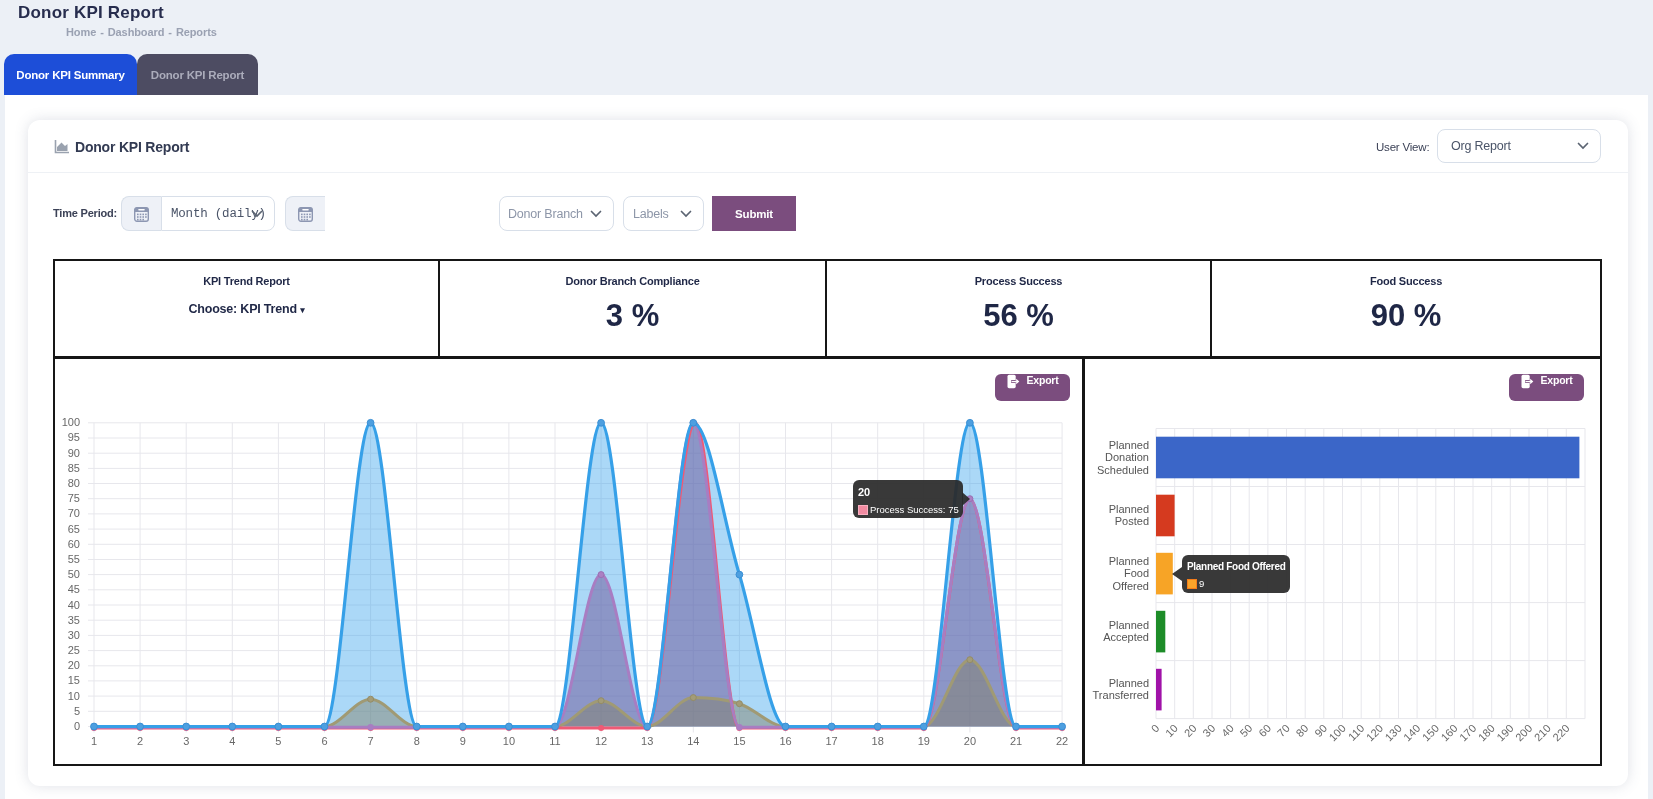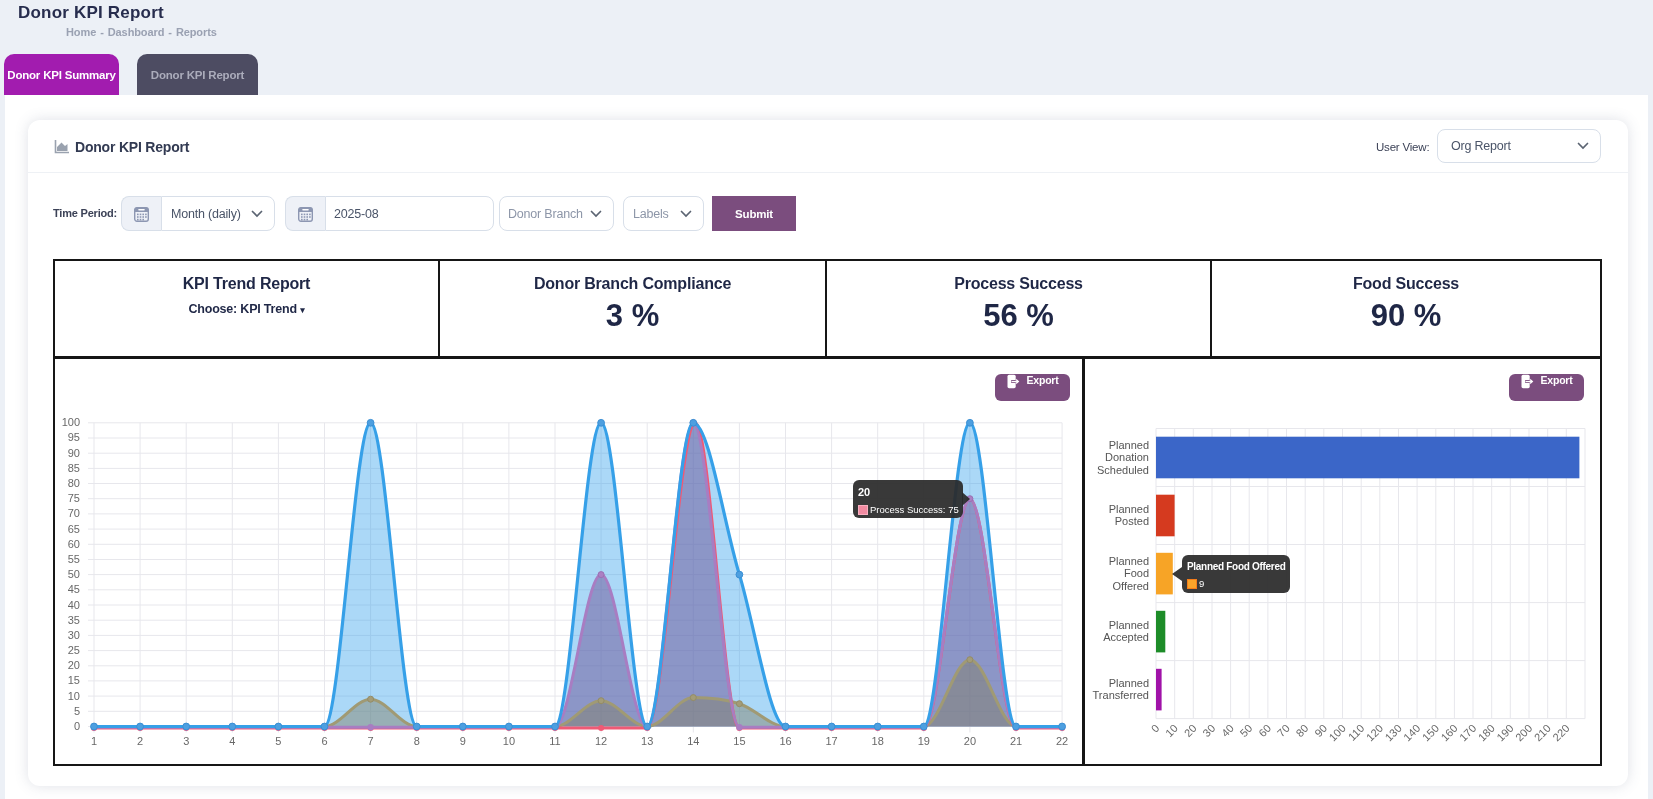--- a/index.html
+++ b/index.html
@@ -3,44 +3,44 @@
 <meta charset="utf-8">
 <style>
 * { margin:0; padding:0; box-sizing:border-box; }
 html,body { width:1653px; height:799px; }
 body { font-family:"Liberation Sans", sans-serif; background:#ecf0f6; position:relative; overflow:hidden; }
 .abs { position:absolute; }
 .pagetitle { left:18px; top:3px; font-size:17px; font-weight:700; color:#272d4e; letter-spacing:.2px; }
 .crumbs { left:18px; top:26px; font-size:11px; color:#9aa1b2; font-weight:600; letter-spacing:-0.1px;padding-left:48px; }
 .crumbs span { margin:0 4px; }
 .tab { top:54px; height:41px; border-radius:10px 10px 0 0; font-size:11.5px; font-weight:700; letter-spacing:-0.2px; display:flex; align-items:center; justify-content:center; }
-.tab1 { left:4px; width:115px; background:#a21caf; color:#fff; }
+.tab1 { left:4px; width:133px; background:#1d4ed8; color:#fff; }
 .tab2 { left:137px; width:121px; background:#4d4c62; color:#abacbb; }
 .panel { left:5px; top:95px; width:1643px; height:704px; background:#fff; }
 .card { left:28px; top:120px; width:1600px; height:666px; background:#fff; border-radius:12px; box-shadow:0 0 14px rgba(80,90,120,.18); }
 .cardhead { left:28px; top:120px; width:1600px; height:53px; border-bottom:1px solid #eef1f5; }
 .cardtitle { left:75px; top:139px; font-size:14px; font-weight:700; letter-spacing:-0.2px; color:#323a52; }
 .uvlabel { left:1376px; top:141px; font-size:11.5px; color:#3c4257; letter-spacing:-0.2px; }
 .selbox { height:36px; background:#fff; border:1px solid #d8dfe9; border-radius:8px; display:flex; align-items:center; font-size:12.5px; letter-spacing:-0.2px; color:#4a5468; }
 .chev { position:absolute; right:11px; top:50%; margin-top:-4px; }
 .uvsel { left:1437px; top:129px; width:164px; height:34px; }
 .uvsel .val { padding-left:13px; }
 .fl-label { left:53px; top:207px; font-size:11px; font-weight:700; color:#3c4257; letter-spacing:-0.2px; }
 .igroup { top:196px; height:35px; display:flex; }
 .iaddon { width:40px; background:#eef1f7; border:1px solid #d8dfe9; border-right:0; border-radius:8px 0 0 8px; display:flex; align-items:center; justify-content:center; }
 .ifield { border:1px solid #d8dfe9; border-radius:0 8px 8px 0; background:#fff; display:flex; align-items:center; font-size:12.5px; letter-spacing:-0.2px; color:#4a5468; position:relative; }
-.g1 { left:121px; } .g1 .ifield { width:114px; padding-left:9px; }
+.g1 { left:121px;font-family:Liberation Mono, monospace; } .g1 .ifield { width:114px; padding-left:9px; }
 .g2 { left:285px; } .g2 .ifield { width:169px; padding-left:8px; }
 .sel3 { left:499px; top:196px; width:115px; height:35px; color:#8d96a8; } .sel3 .val { padding-left:8px; }
 .sel4 { left:623px; top:196px; width:81px; height:35px; color:#8d96a8; } .sel4 .val { padding-left:9px; }
 .btn-submit { left:712px; top:196px; width:84px; height:35px; background:#7b4d7e; color:#fff; border-radius:0; font-size:11.5px; font-weight:700; letter-spacing:-0.2px; display:flex; align-items:center; justify-content:center; }
 .tbl-outer { left:53px; top:259px; width:1549px; height:507px; border:2px solid #161616; }
 .hline { background:#161616; }
 .vline { background:#161616; }
-.kpi-h { font-size:16px; font-weight:700; letter-spacing:-0.2px; color:#1f2746; text-align:center; }
+.kpi-h { font-size:11px; font-weight:700; letter-spacing:-0.2px; color:#1f2746; text-align:center; }
 .kpi-sub { font-size:12.5px; font-weight:700; letter-spacing:-0.2px; color:#1f2746; text-align:center; }
 .kpi-big { font-size:31px; font-weight:700; color:#1f2746; text-align:center; }
 .btn-export { width:75px; height:27px; background:#7b4d7e; border-radius:6px; color:#fff; font-size:10.5px; font-weight:700; letter-spacing:-0.2px; display:flex; align-items:flex-start; justify-content:center; gap:5px; }
 .ttip { background:rgba(42,42,42,.93); border-radius:6px; color:#fff; padding:6px 5px 7px 5px; white-space:nowrap; }
 .ttip .t { font-size:11px; font-weight:700; }
 .ttip .r { display:flex; align-items:center; gap:2px; font-size:9.5px; margin-top:6px; }
 .sw { width:10px; height:10px; display:inline-block; flex:0 0 10px; }
 </style>
 </head>
 <body>
@@ -103,21 +103,20 @@
           <rect x="3" y="10.2" width="1.6" height="1.6"></rect>
           <rect x="5.7" y="10.2" width="1.6" height="1.6"></rect>
           <rect x="8.4" y="10.2" width="1.6" height="1.6"></rect>
           <rect x="11.1" y="10.2" width="1.6" height="1.6"></rect>
           <rect x="3" y="12.8" width="1.6" height="1.6"></rect>
           <rect x="5.7" y="12.8" width="1.6" height="1.6"></rect>
           <rect x="8.4" y="12.8" width="1.6" height="1.6"></rect>
         </g>
       </svg>
     </div>
-  <div class="ifield">2025-08</div>
 </div>
 <div class="abs selbox sel3">
     <span class="val">Donor Branch</span>
   <svg class="chev" width="12" height="8" viewBox="0 0 12 8">
       <path d="M1.5 1.5 L6 6 L10.5 1.5" stroke="#5b6472" stroke-width="1.7" fill="none" stroke-linecap="round"></path>
     </svg>
 </div>
 <div class="abs selbox sel4">
     <span class="val">Labels</span>
   <svg class="chev" width="12" height="8" viewBox="0 0 12 8">

